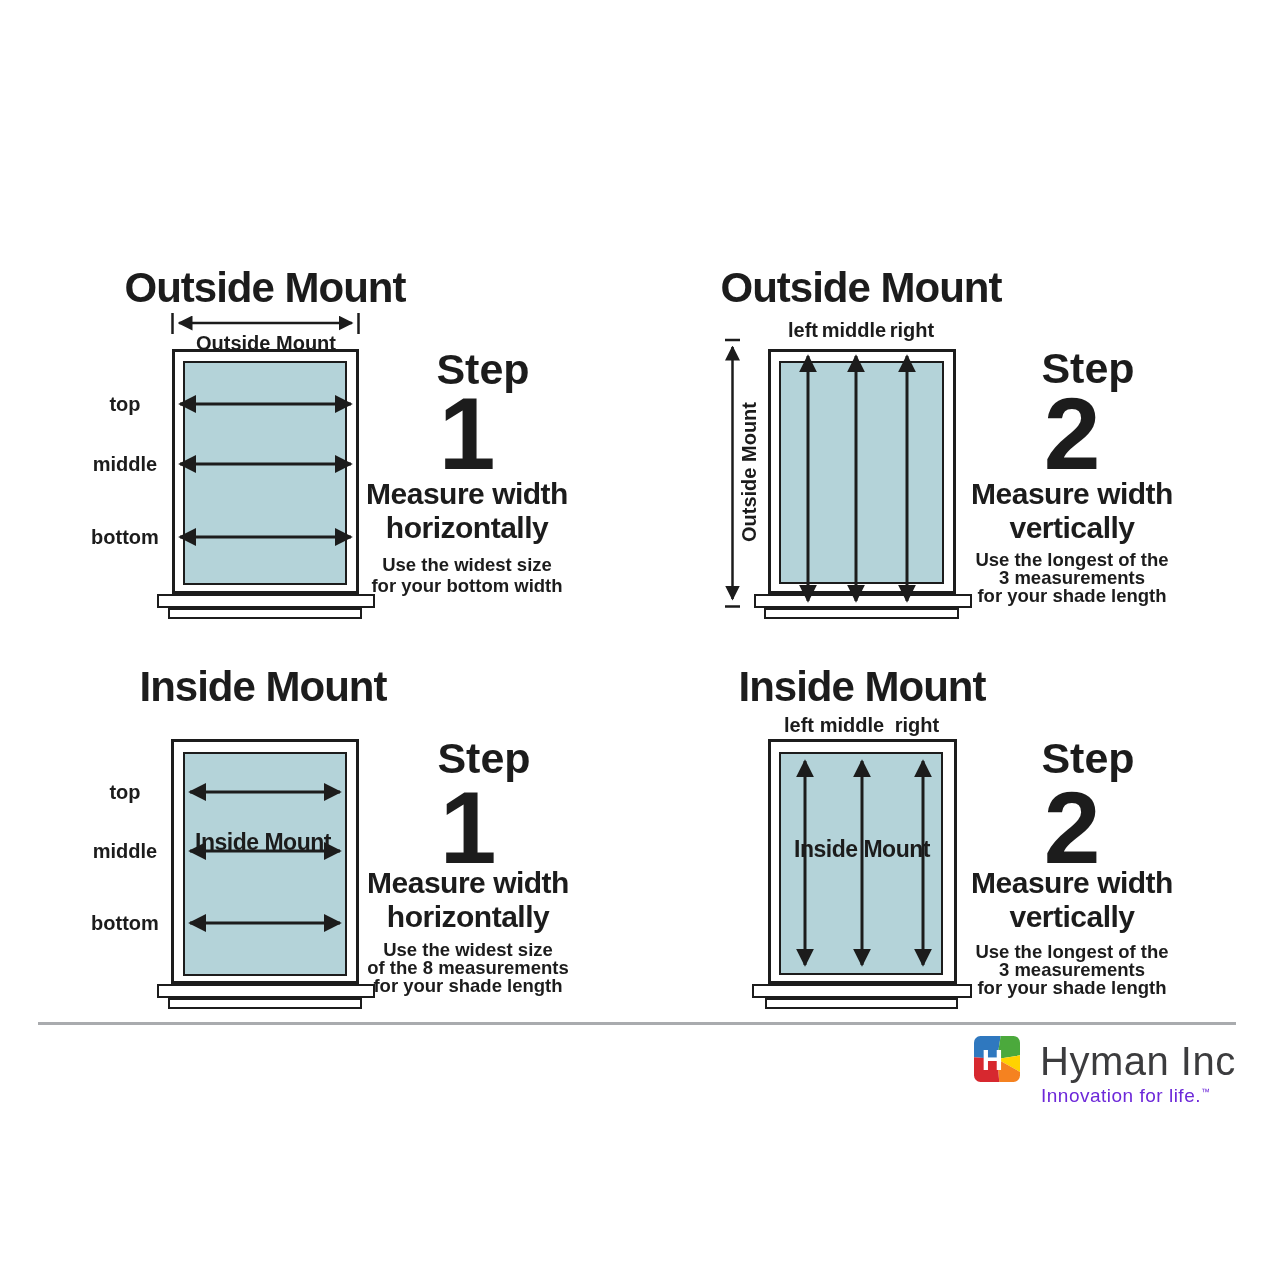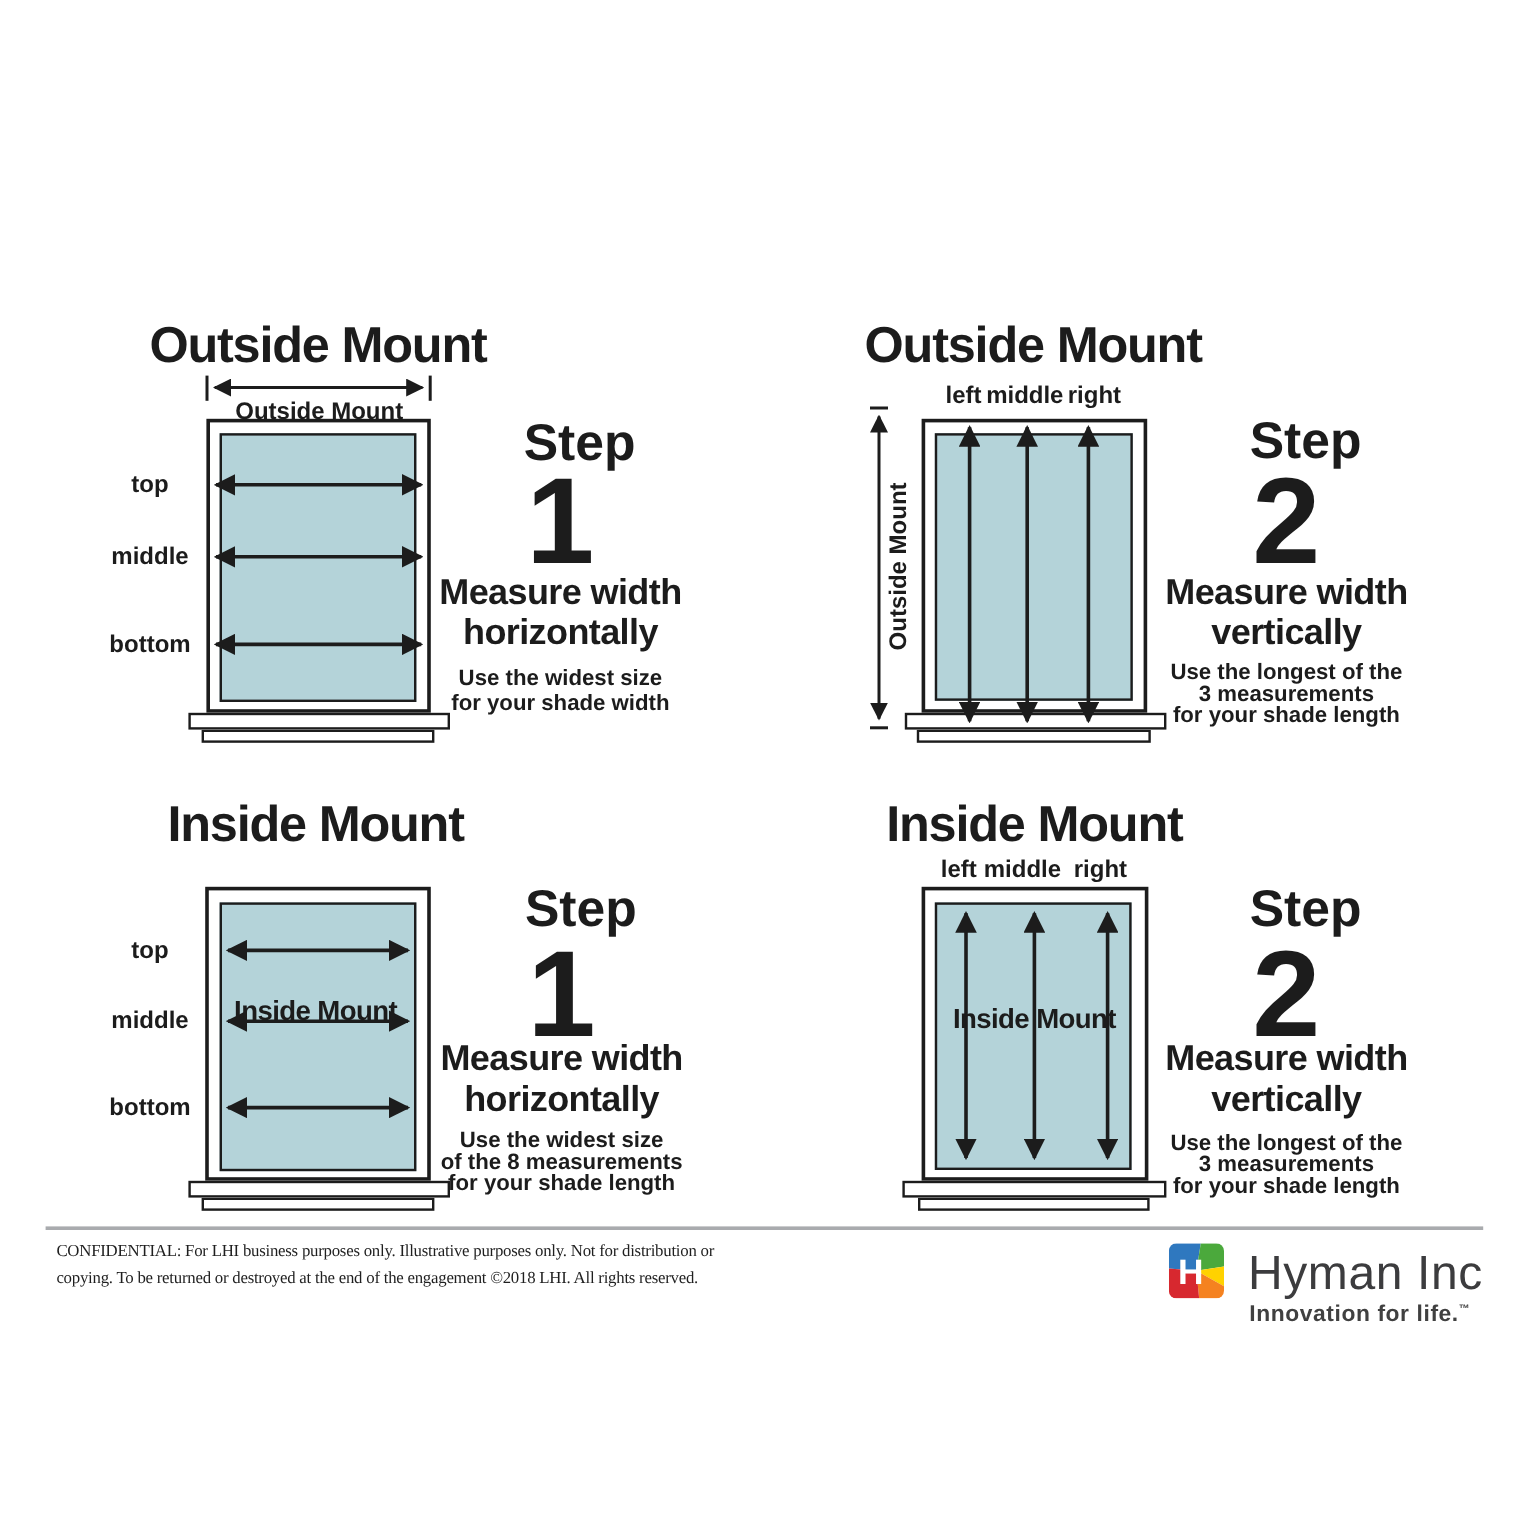--- a/index.html
+++ b/index.html
@@ -17,21 +17,21 @@
   .sill{background:#fff;border:2.5px solid #1c1c1c;box-sizing:border-box;}
   .step-word{font-weight:700;font-size:43px;line-height:1;margin-left:16px;}
   .step-num{font-weight:700;font-size:102px;line-height:1;}
   .step-line{font-weight:700;font-size:30px;line-height:1;letter-spacing:-0.5px;}
   .step-note{font-weight:700;font-size:18.5px;line-height:1;}
   .rot{transform:translate(-50%,-50%) rotate(-90deg);white-space:nowrap;}
   svg.overlay{position:absolute;left:0;top:0;pointer-events:none;}
   .footer-rule{background:#a9abae;}
   .conf{font-family:"Liberation Serif", serif;font-size:14px;line-height:21.5px;color:#1f1f1f;letter-spacing:-0.2px;}
   .brand{font-weight:300;font-size:40px;line-height:1;color:#3c3c3e;letter-spacing:0.5px;}
-  .tagline{font-weight:700;font-size:19px;line-height:1;color:#404040;letter-spacing:0.5px;}
+  .tagline{font-weight:400;font-size:19px;line-height:1;color:#6d28d9;letter-spacing:0.5px;}
   .tm{font-size:9px;vertical-align:super;}
 </style>
 </head>
 <body>
 
 <div id="canvas">
 
 
   <div class="abs frame" style="left:172px;top:349px;width:187px;height:245px;"></div>
   <div class="abs glass" style="left:183px;top:361px;width:164px;height:224px;background:#b4d3d9;"></div>
@@ -91,21 +91,21 @@
     <div class="abs cx heading" style="left:265px;top:267px;">Outside Mount</div>
     <div class="abs cx dim-label" style="left:266px;top:333px;">Outside Mount</div>
     <div class="abs cx small-label" style="left:125px;top:394px;">top</div>
     <div class="abs cx small-label" style="left:125px;top:454px;">middle</div>
     <div class="abs cx small-label" style="left:125px;top:527px;">bottom</div>
     <div class="abs cx step-word" style="left:467px;top:348px;">Step</div>
     <div class="abs cx step-num" style="left:467px;top:383px;">1</div>
     <div class="abs cx step-line" style="left:467px;top:479px;">Measure width</div>
     <div class="abs cx step-line" style="left:467px;top:513px;">horizontally</div>
     <div class="abs cx step-note" style="left:467px;top:556px;">Use the widest size</div>
-    <div class="abs cx step-note" style="left:467px;top:577px;">for your shade width</div>
+    <div class="abs cx step-note" style="left:467px;top:577px;">for your bottom width</div>
   </div>
 
   <div class="abs" style="inset:0;">
     <div class="abs cx heading" style="left:861px;top:267px;">Outside Mount</div>
     <div class="abs cx small-label" style="left:803px;top:320px;">left</div>
     <div class="abs cx small-label" style="left:854px;top:320px;">middle</div>
     <div class="abs cx small-label" style="left:912px;top:320px;">right</div>
     <div class="abs rot dim-label" style="left:749px;top:472px;">Outside Mount</div>
     <div class="abs cx step-word" style="left:1072px;top:347px;">Step</div>
     <div class="abs cx step-num" style="left:1072px;top:383px;">2</div>
@@ -141,24 +141,20 @@
     <div class="abs cx step-num" style="left:1072px;top:777px;">2</div>
     <div class="abs cx step-line" style="left:1072px;top:868px;">Measure width</div>
     <div class="abs cx step-line" style="left:1072px;top:902px;">vertically</div>
     <div class="abs cx step-note" style="left:1072px;top:943px;">Use the longest of the</div>
     <div class="abs cx step-note" style="left:1072px;top:961px;">3 measurements</div>
     <div class="abs cx step-note" style="left:1072px;top:979px;">for your shade length</div>
   </div>
 
   <div class="abs footer-rule" style="left:38px;top:1022px;width:1198px;height:3px;"></div>
 
-  <div class="abs conf" style="left:47px;top:1033px;width:660px;">
-    <div>CONFIDENTIAL: For LHI business purposes only. Illustrative purposes only. Not for distribution or</div>
-    <div>copying. To be returned or destroyed at the end of the engagement ©2018 LHI. All rights reserved.</div>
-  </div>
 
   <svg class="abs" style="left:974px;top:1036px;" width="46" height="46" viewBox="0 0 100 100">
     <defs>
         <clipPath id="logoClip">
           <rect x="0" y="0" width="100" height="100" rx="14"></rect>
         </clipPath>
       </defs>
     <g clip-path="url(#logoClip)">
       <polygon points="0,0 58,0 50,50 0,46" fill="#2f78bf"></polygon>
       <polygon points="58,0 100,0 100,42 50,50" fill="#4ba93c"></polygon>

